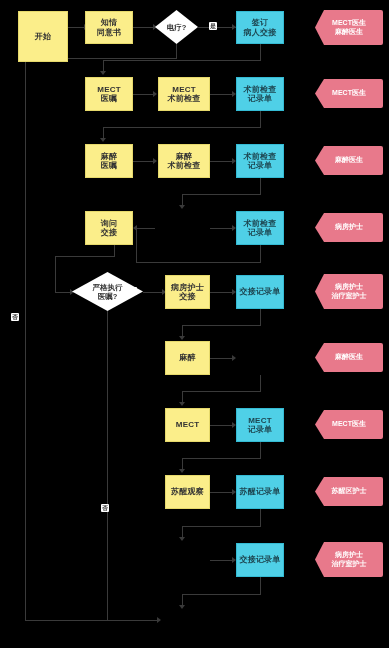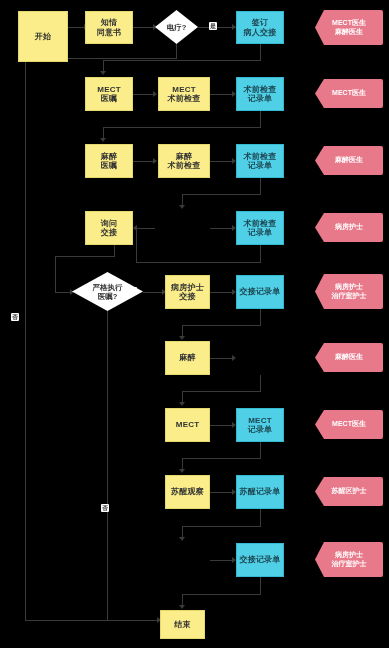--- a/index.html
+++ b/index.html
@@ -261,23 +261,20 @@
       <span>苏醒记录单</span>
     </div>
   <div class="node proc" style="left:165px;top:475px;width:45px;height:34px;">
       <span>苏醒观察</span>
     </div>
 
   <div class="node doc" style="left:236px;top:543px;width:48px;height:34px;">
       <span>交接记录单</span>
     </div>
 
-  <div class="node term" style="left:160px;top:610px;width:45px;height:29px;">
-      <span>结束</span>
-    </div>
 
   <div class="role ml" style="left:315px;top:10px;width:68px;height:35px;">
       <span style="display:block">MECT医生</span>
       <span style="display:block">麻醉医生</span>
     </div>
   <div class="role" style="left:315px;top:79px;width:68px;height:29px;">MECT医生</div>
   <div class="role" style="left:315px;top:146px;width:68px;height:29px;">麻醉医生</div>
   <div class="role" style="left:315px;top:213px;width:68px;height:29px;">病房护士</div>
   <div class="role ml" style="left:315px;top:274px;width:68px;height:35px;">
       <span style="display:block">病房护士</span>

